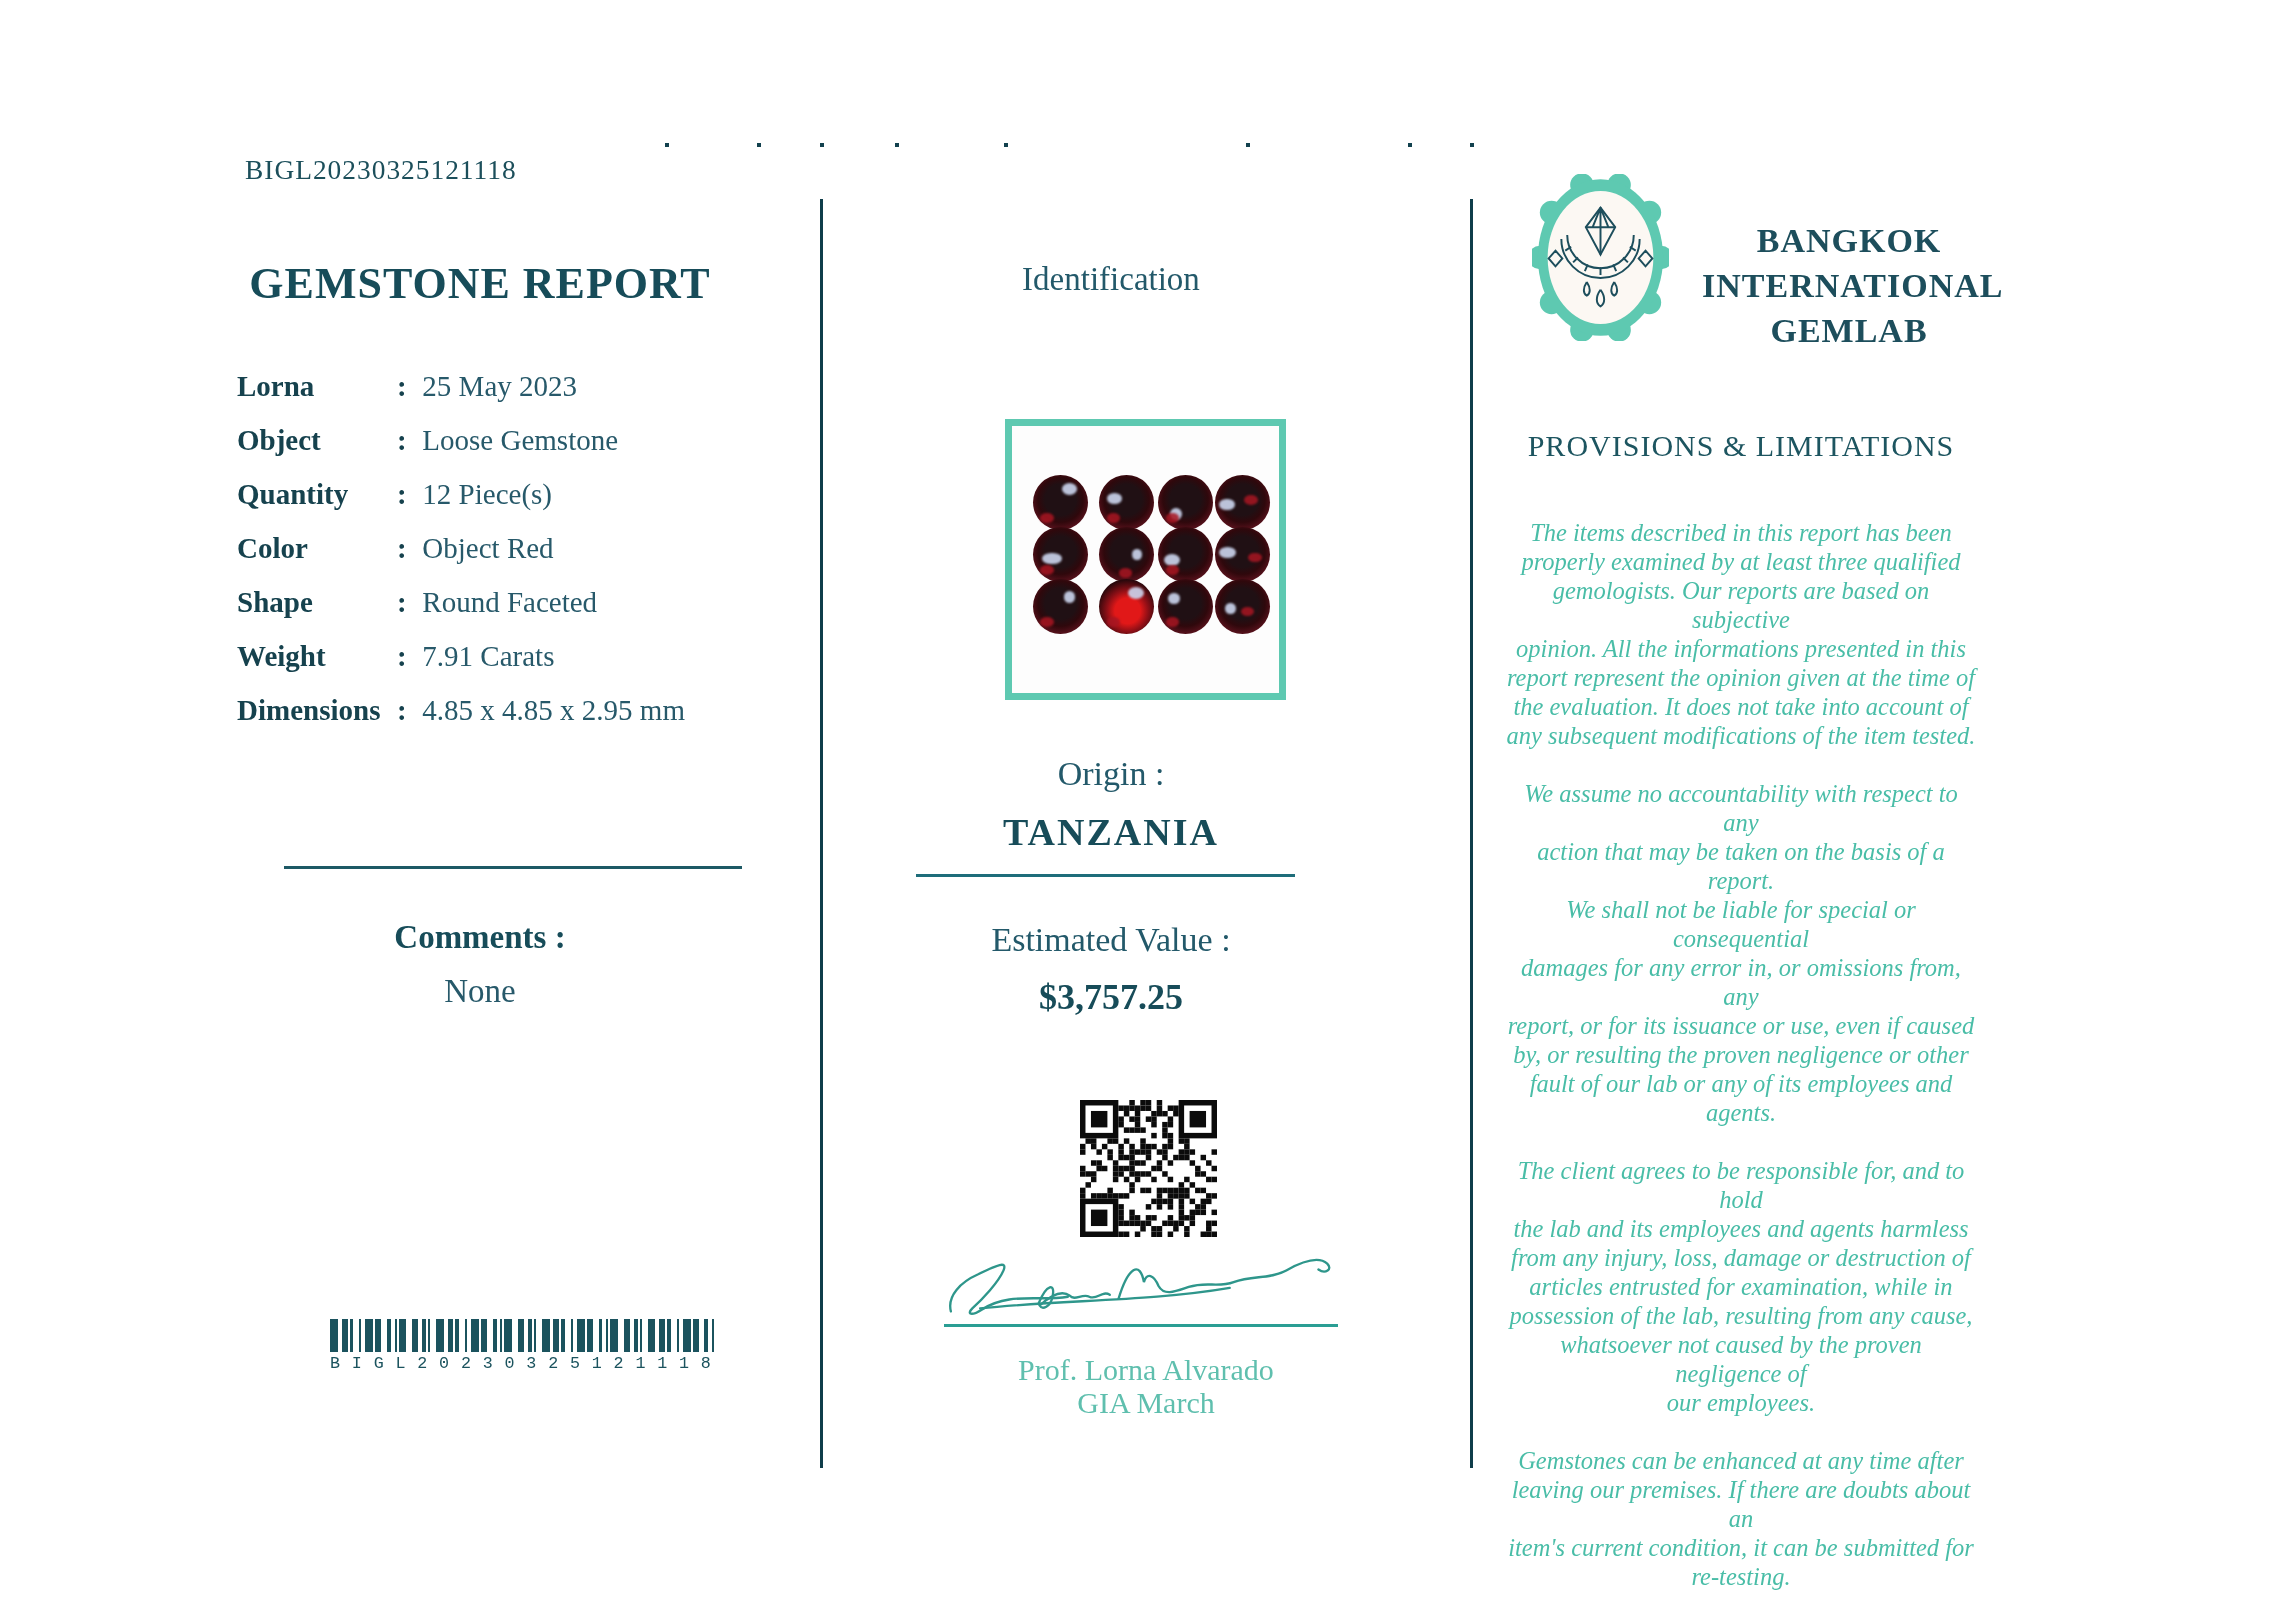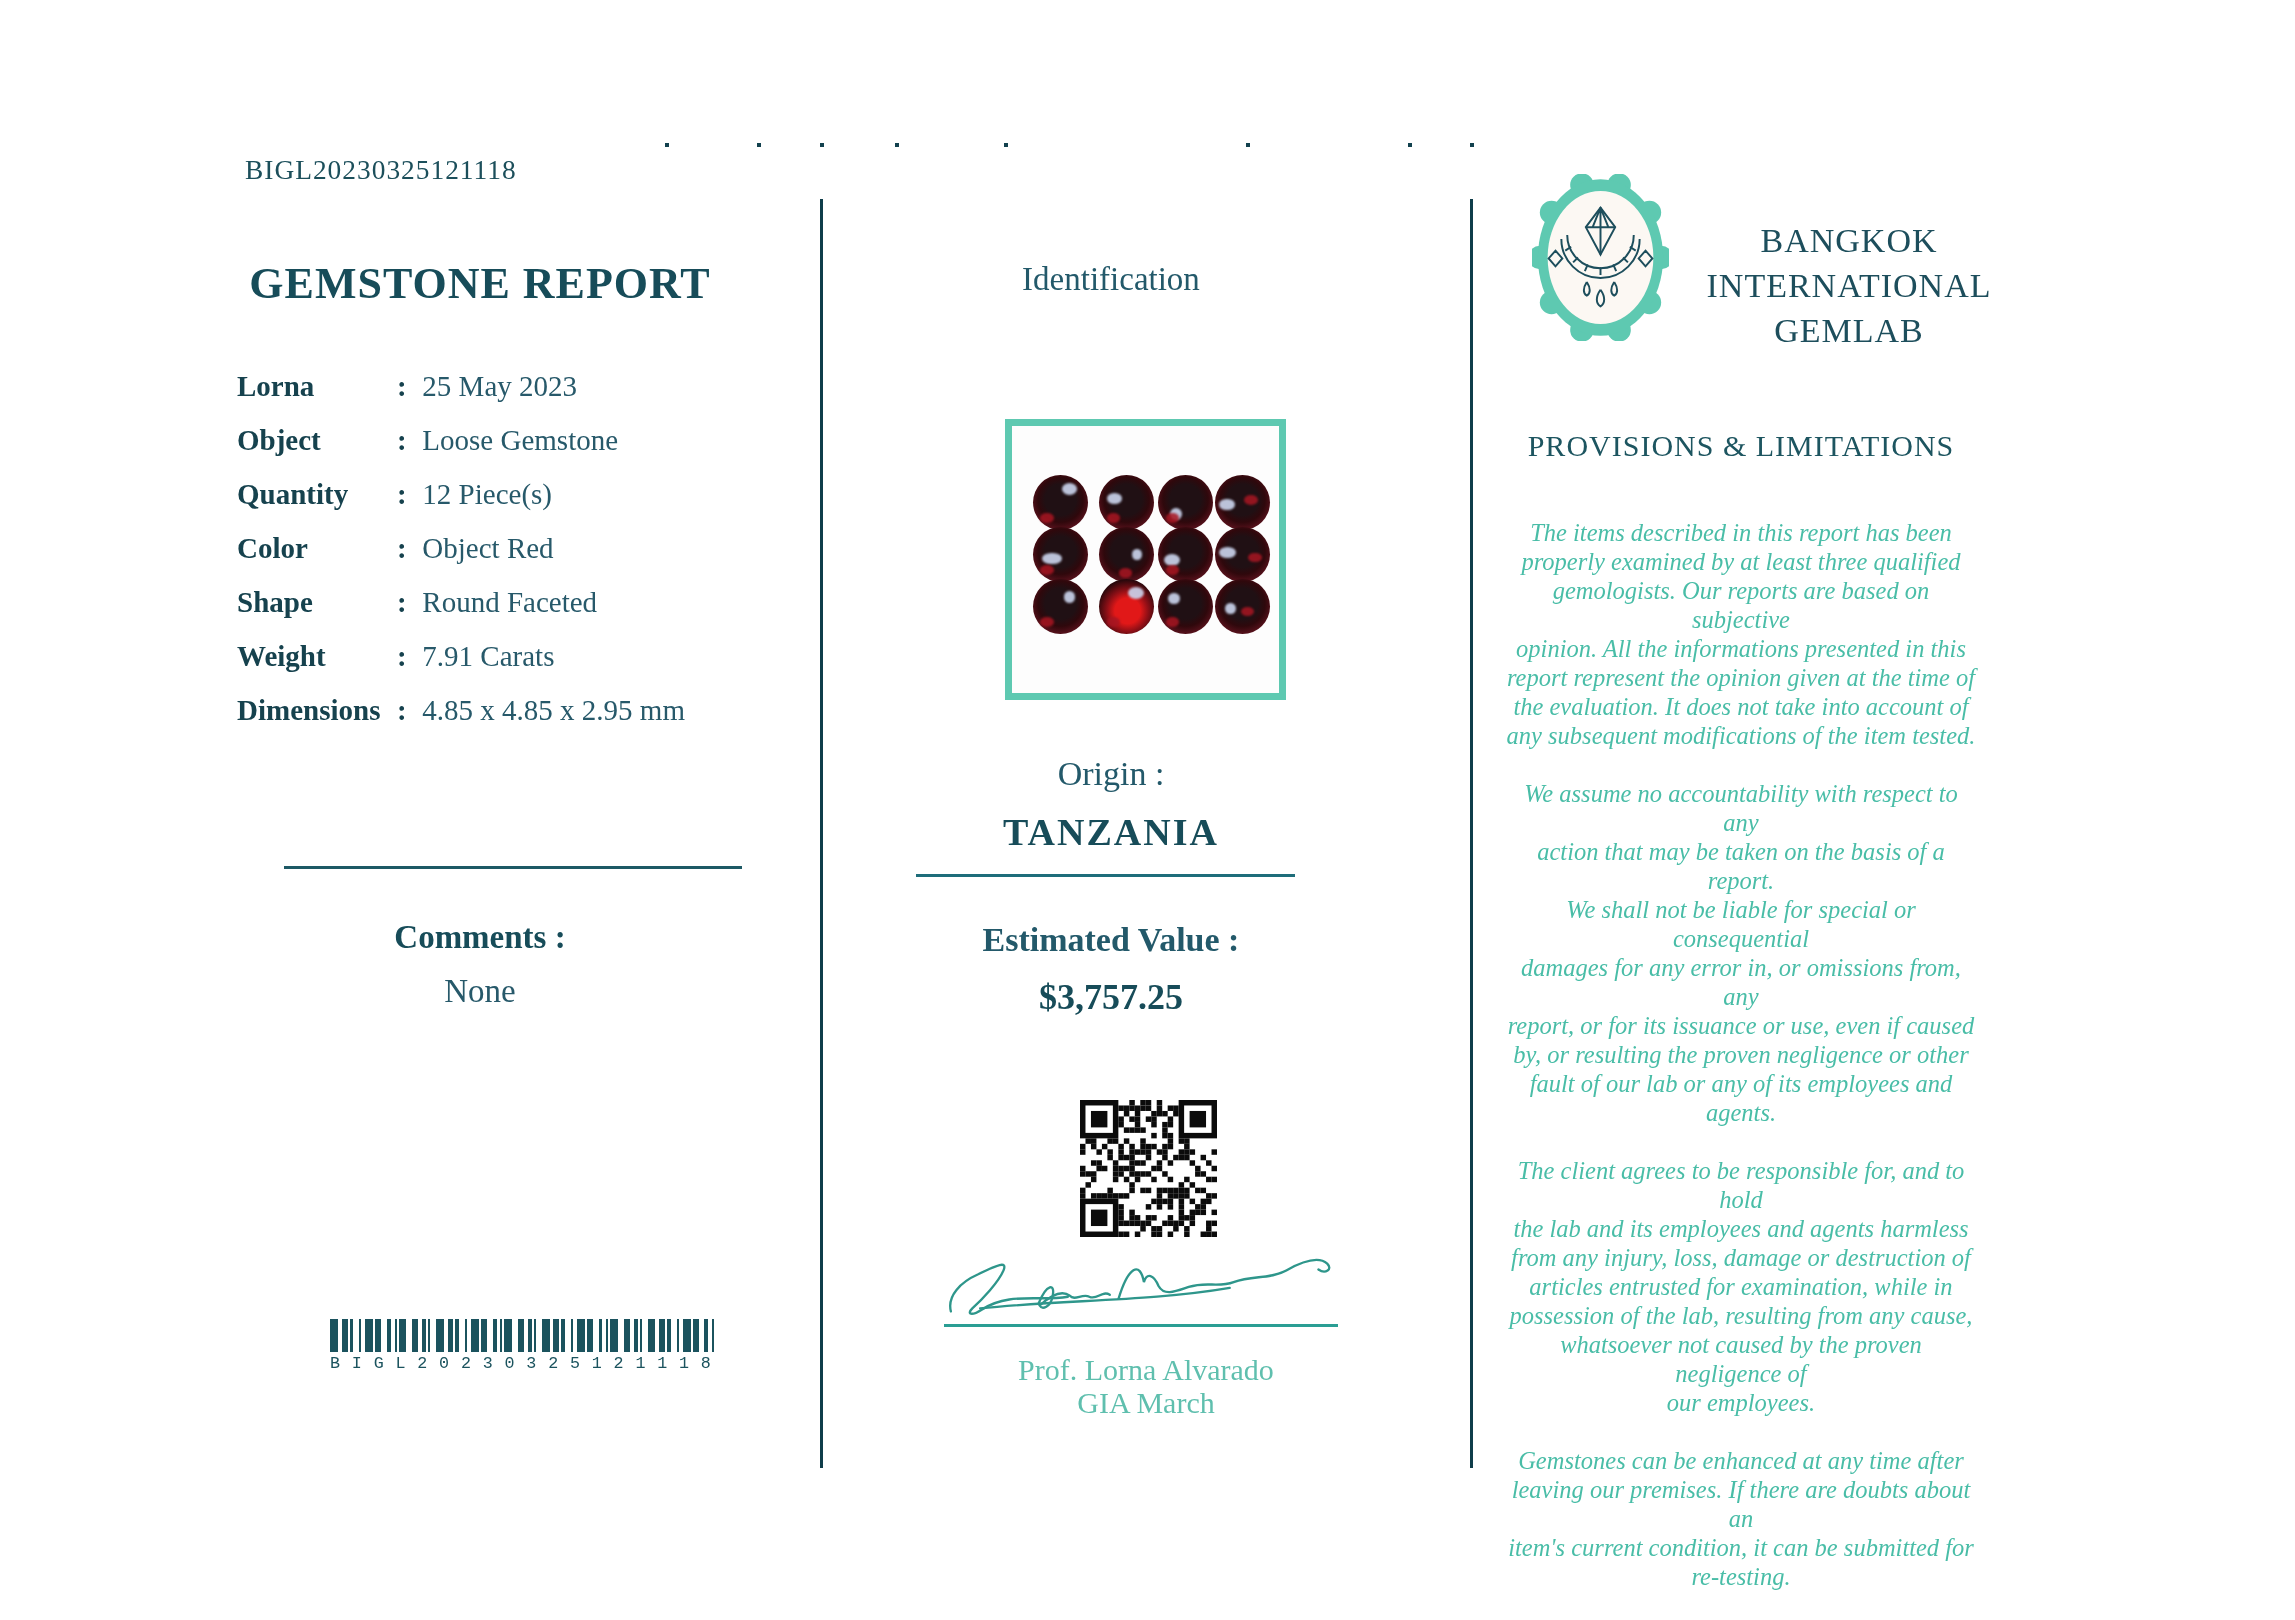--- a/index.html
+++ b/index.html
@@ -55,32 +55,32 @@
   .stone:nth-child(12)::before{left:9.8px;top:23.5px;width:10.8px;}
   .stone:nth-child(4)::after{left:29px;bottom:25.5px;}
   .stone:nth-child(6)::after{left:19.6px;bottom:3.9px;}
   .stone:nth-child(8)::after{left:33px;bottom:19.6px;}
   .stone:nth-child(12)::after{left:25.5px;bottom:17.6px;}
   .stone:nth-child(10){background:radial-gradient(circle at 52% 58%, #e11818 0 30%, #8e0f16 48%, #2a080c 72%, #4e101a 100%);}
 
   .origin-label{top:755px;font-size:34px;color:#23596a;}
   .origin-value{top:810px;font-size:38px;font-weight:bold;letter-spacing:2px;color:#174c59;}
   .origin-line{left:916px;top:874px;width:379px;height:2.9px;background:#1e6d7a;}
-  .value-label{top:921px;font-size:34px;color:#23596a;font-weight:bold;}
+  .value-label{top:921px;font-size:34px;color:#23596a;}
   .value-amount{top:976px;font-size:36px;font-weight:bold;color:#174c59;}
   .qr{left:1080px;top:1100px;width:137px;height:137px;}
   .sig-svg{left:944px;top:1247px;}
   .sig-line{left:944px;top:1324px;width:394px;height:2.9px;background:#2a9e94;}
   .signer{left:950px;width:392px;color:#5fbfae;}
   .signer-name{top:1353px;font-size:30px;}
   .signer-title{top:1386px;font-size:30px;}
 
   
   .logo{left:1532px;top:174px;}
-  .lab-name{left:1702px;top:218px;width:294px;font-size:34px;letter-spacing:1px;line-height:45px;color:#1d4e5c;}
+  .lab-name{left:1702px;top:218px;width:294px;font-size:34px;letter-spacing:1px;line-height:45px;color:#1d4e5c;font-weight:bold;}
   .prov-title{left:1506px;top:429px;width:470px;font-size:30px;letter-spacing:1px;color:#1d5560;}
   .prov{left:1506px;top:518px;width:470px;font-style:italic;font-size:24.5px;line-height:29px;color:#49bda7;}
   .prov p{margin:0 0 29px 0;}
 </style>
 </head>
 <body>
 
 <div class="page">
 
   <div class="dot" style="left:665px"></div>

